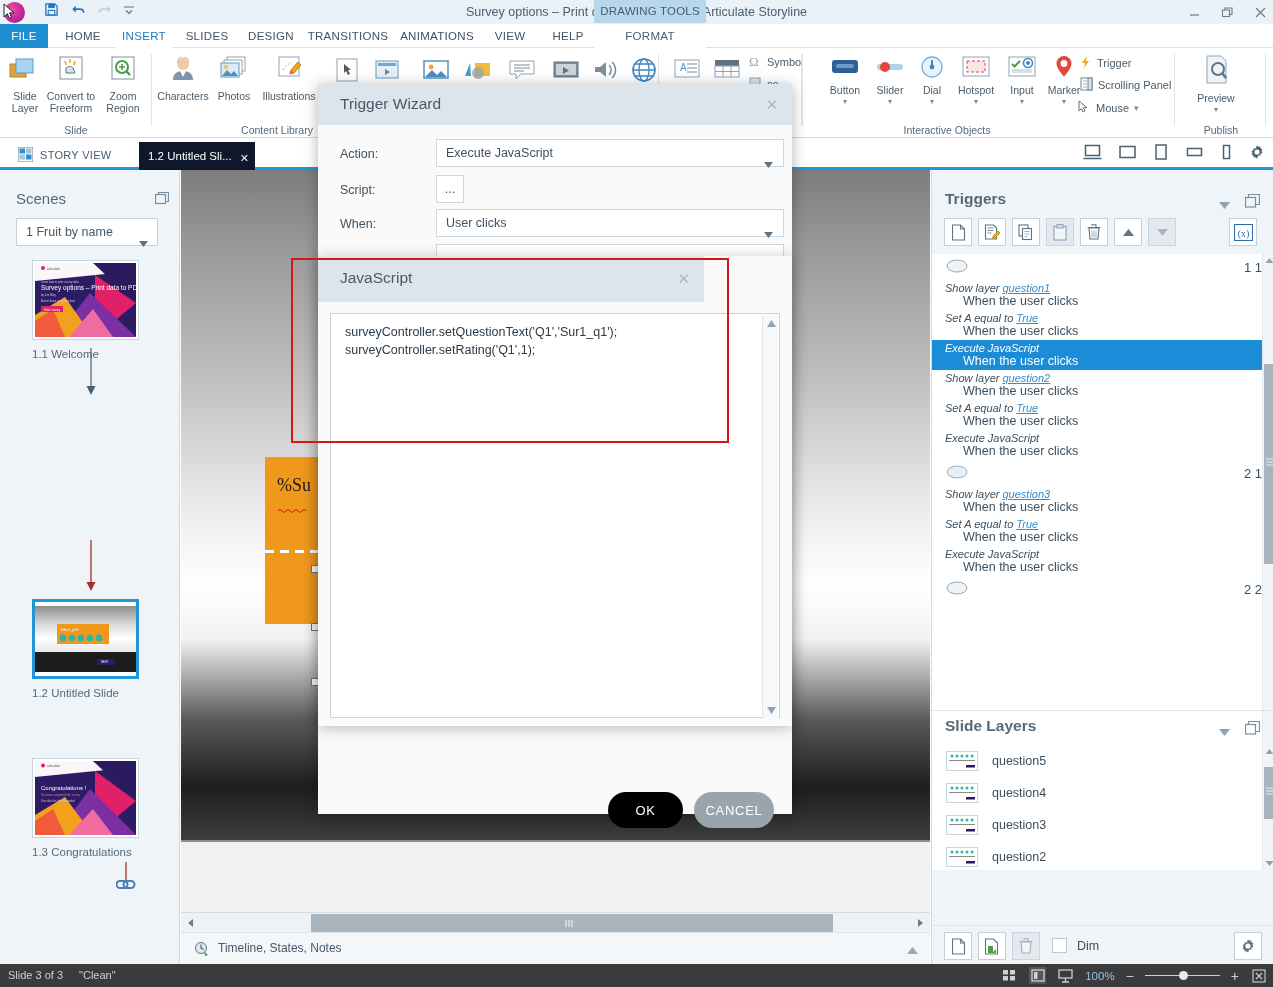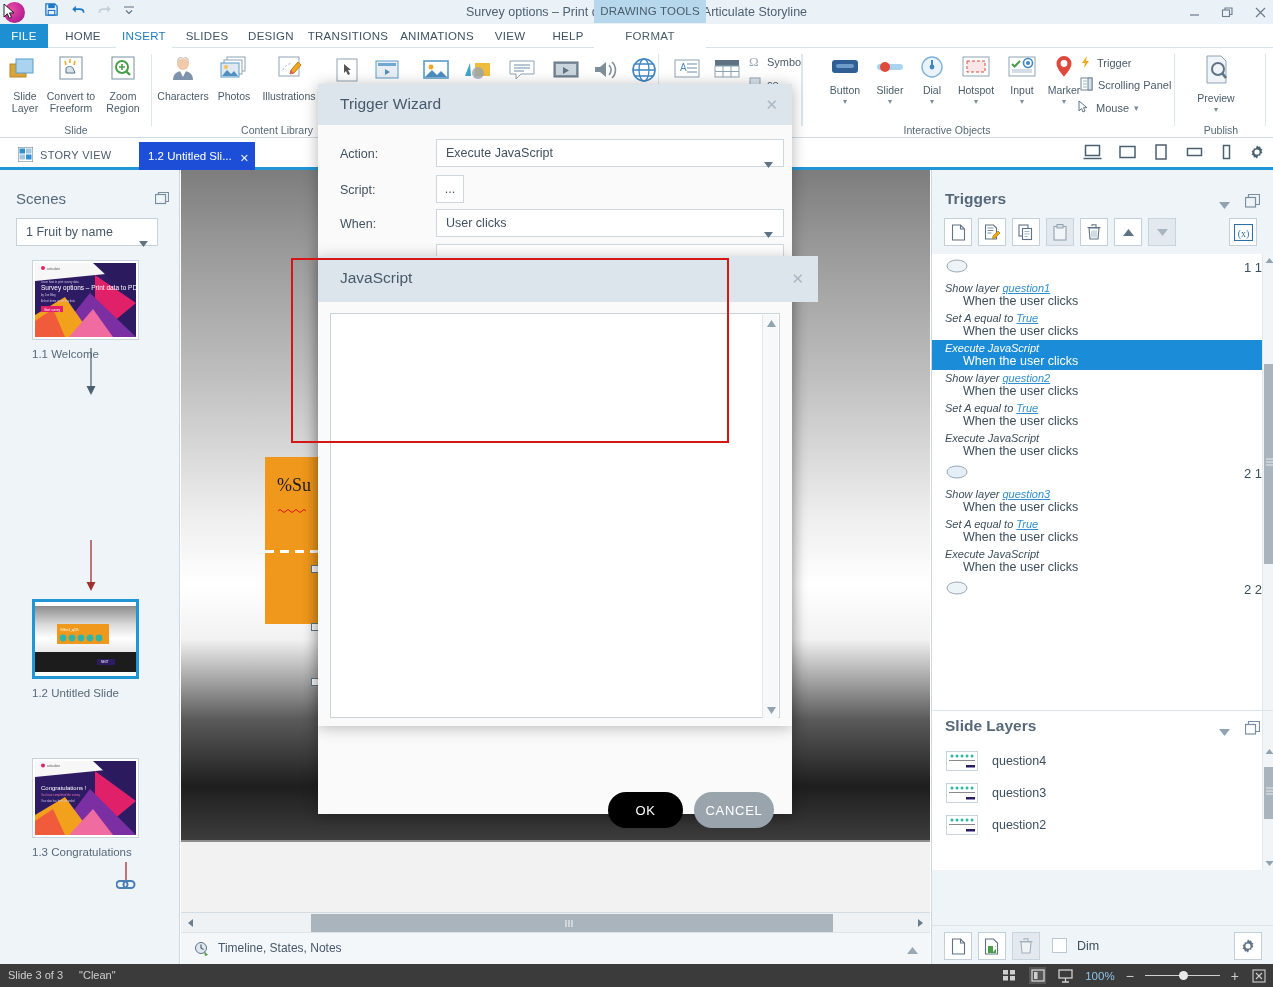--- a/index.html
+++ b/index.html
@@ -75,21 +75,21 @@
   .viewbar {
     position: absolute; left: 0; top: 138px; width: 1273px; height: 32px;
     background: #fff; border-bottom: 3px solid #2196d6;
   }
   .storyview {
     position: absolute; left: 18px; top: 4px; height: 26px;
     display: flex; align-items: center; gap: 7px; font-size: 11px; color: #4a5c6b; letter-spacing: .3px;
   }
   .slidetab {
     position: absolute; left: 139px; top: 4px; width: 116px; height: 28px;
-    background: #1d4ed8; color: #fff; font-size: 11.5px;
+    background: #0f172a; color: #fff; font-size: 11.5px;
     line-height: 28px; padding-left: 9px;
   }
   .slidetab .x { position: absolute; right: 6px; top: 2px; font-size: 11px; color: #eaf4fb; }
   .devicebar { position: absolute; right: 8px; top: 5px; display: flex; align-items: center; gap: 16px; }
 
   
   .scenes {
     position: absolute; left: 0; top: 170px; width: 180px; height: 797px;
     background: #eff4f8; border-right: 1px solid #ccd8e2;
   }
@@ -240,21 +240,21 @@
   }
   .btn-ok { left: 290px; width: 75px; background: #000000; }
   .btn-cancel { left: 376px; width: 80px; background: #9aa4ac; }
 
   
   .js-dialog {
     position: absolute; left: 318px; top: 256px; width: 474px; height: 470px;
     background: #fafafa; box-shadow: 0 2px 14px rgba(0,0,0,.25);
   }
   .js-head {
-    position: absolute; left: 0; top: 0; width: 500px; height: 46px;
+    position: absolute; left: 0; top: 0; width: 386px; height: 46px;
     background: #dce5ec;
   }
   .js-title { position: absolute; left: 22px; top: 13px; font-size: 15.5px; color: #47596a; }
   .js-close { position: absolute; right: 14px; top: 14px; font-size: 15px; color: #aab6c0; }
   .js-textarea {
     position: absolute; left: 12px; top: 57px; width: 450px; height: 405px;
     background: #fff; border: 1px solid #c8d3dc;
   }
   .js-code {
     position: absolute; left: 14px; top: 9px; width: 410px;
@@ -1057,20 +1057,33 @@
         <span class="layer-thumb"><svg width="30" height="18" viewBox="0 0 30 18">
               <rect width="30" height="18" fill="#fff"></rect>
               <circle cx="5" cy="4" r="1.5" fill="#2fb5a8"></circle>
               <circle cx="10" cy="4" r="1.5" fill="#2fb5a8"></circle>
               <circle cx="15" cy="4" r="1.5" fill="#2fb5a8"></circle>
               <circle cx="20" cy="4" r="1.5" fill="#2fb5a8"></circle>
               <circle cx="25" cy="4" r="1.5" fill="#2fb5a8"></circle>
               <rect x="2" y="8" width="26" height="1" fill="#8a8a8a"></rect>
               <rect x="19" y="13" width="9" height="2.5" fill="#2d1b63"></rect>
             </svg></span>
+        <span class="layer-name">question5</span>
+      </div>
+      <div class="layer-row">
+        <span class="layer-thumb"><svg width="30" height="18" viewBox="0 0 30 18">
+              <rect width="30" height="18" fill="#fff"></rect>
+              <circle cx="5" cy="4" r="1.5" fill="#2fb5a8"></circle>
+              <circle cx="10" cy="4" r="1.5" fill="#2fb5a8"></circle>
+              <circle cx="15" cy="4" r="1.5" fill="#2fb5a8"></circle>
+              <circle cx="20" cy="4" r="1.5" fill="#2fb5a8"></circle>
+              <circle cx="25" cy="4" r="1.5" fill="#2fb5a8"></circle>
+              <rect x="2" y="8" width="26" height="1" fill="#8a8a8a"></rect>
+              <rect x="19" y="13" width="9" height="2.5" fill="#2d1b63"></rect>
+            </svg></span>
         <span class="layer-name">question4</span>
       </div>
       <div class="layer-row">
         <span class="layer-thumb"><svg width="30" height="18" viewBox="0 0 30 18">
               <rect width="30" height="18" fill="#fff"></rect>
               <circle cx="5" cy="4" r="1.5" fill="#2fb5a8"></circle>
               <circle cx="10" cy="4" r="1.5" fill="#2fb5a8"></circle>
               <circle cx="15" cy="4" r="1.5" fill="#2fb5a8"></circle>
               <circle cx="20" cy="4" r="1.5" fill="#2fb5a8"></circle>
               <circle cx="25" cy="4" r="1.5" fill="#2fb5a8"></circle>
@@ -1190,20 +1203,22 @@
       <div class="btn-pill btn-cancel">CANCEL</div>
     </div>
   </div>
 
   <div class="js-dialog">
     <div class="js-head">
       <div class="js-title">JavaScript</div>
       <div class="js-close">✕</div>
     </div>
     <div class="js-textarea">
+      <div class="js-code">surveyController.setQuestionText('Q1','Sur1_q1');
+surveyController.setRating('Q1',1);</div>
       <div class="js-vscroll">
         <div class="js-vs-arrow" style="top:0;">
           <svg width="9" height="7" viewBox="0 0 9 7">
               <path d="M4.5 0l4.5 7H0z" fill="#8fa3b3"></path>
             </svg>
         </div>
         <div class="js-vs-arrow" style="bottom:0;">
           <svg width="9" height="7" viewBox="0 0 9 7">
               <path d="M4.5 7L0 0h9z" fill="#8fa3b3"></path>
             </svg>

